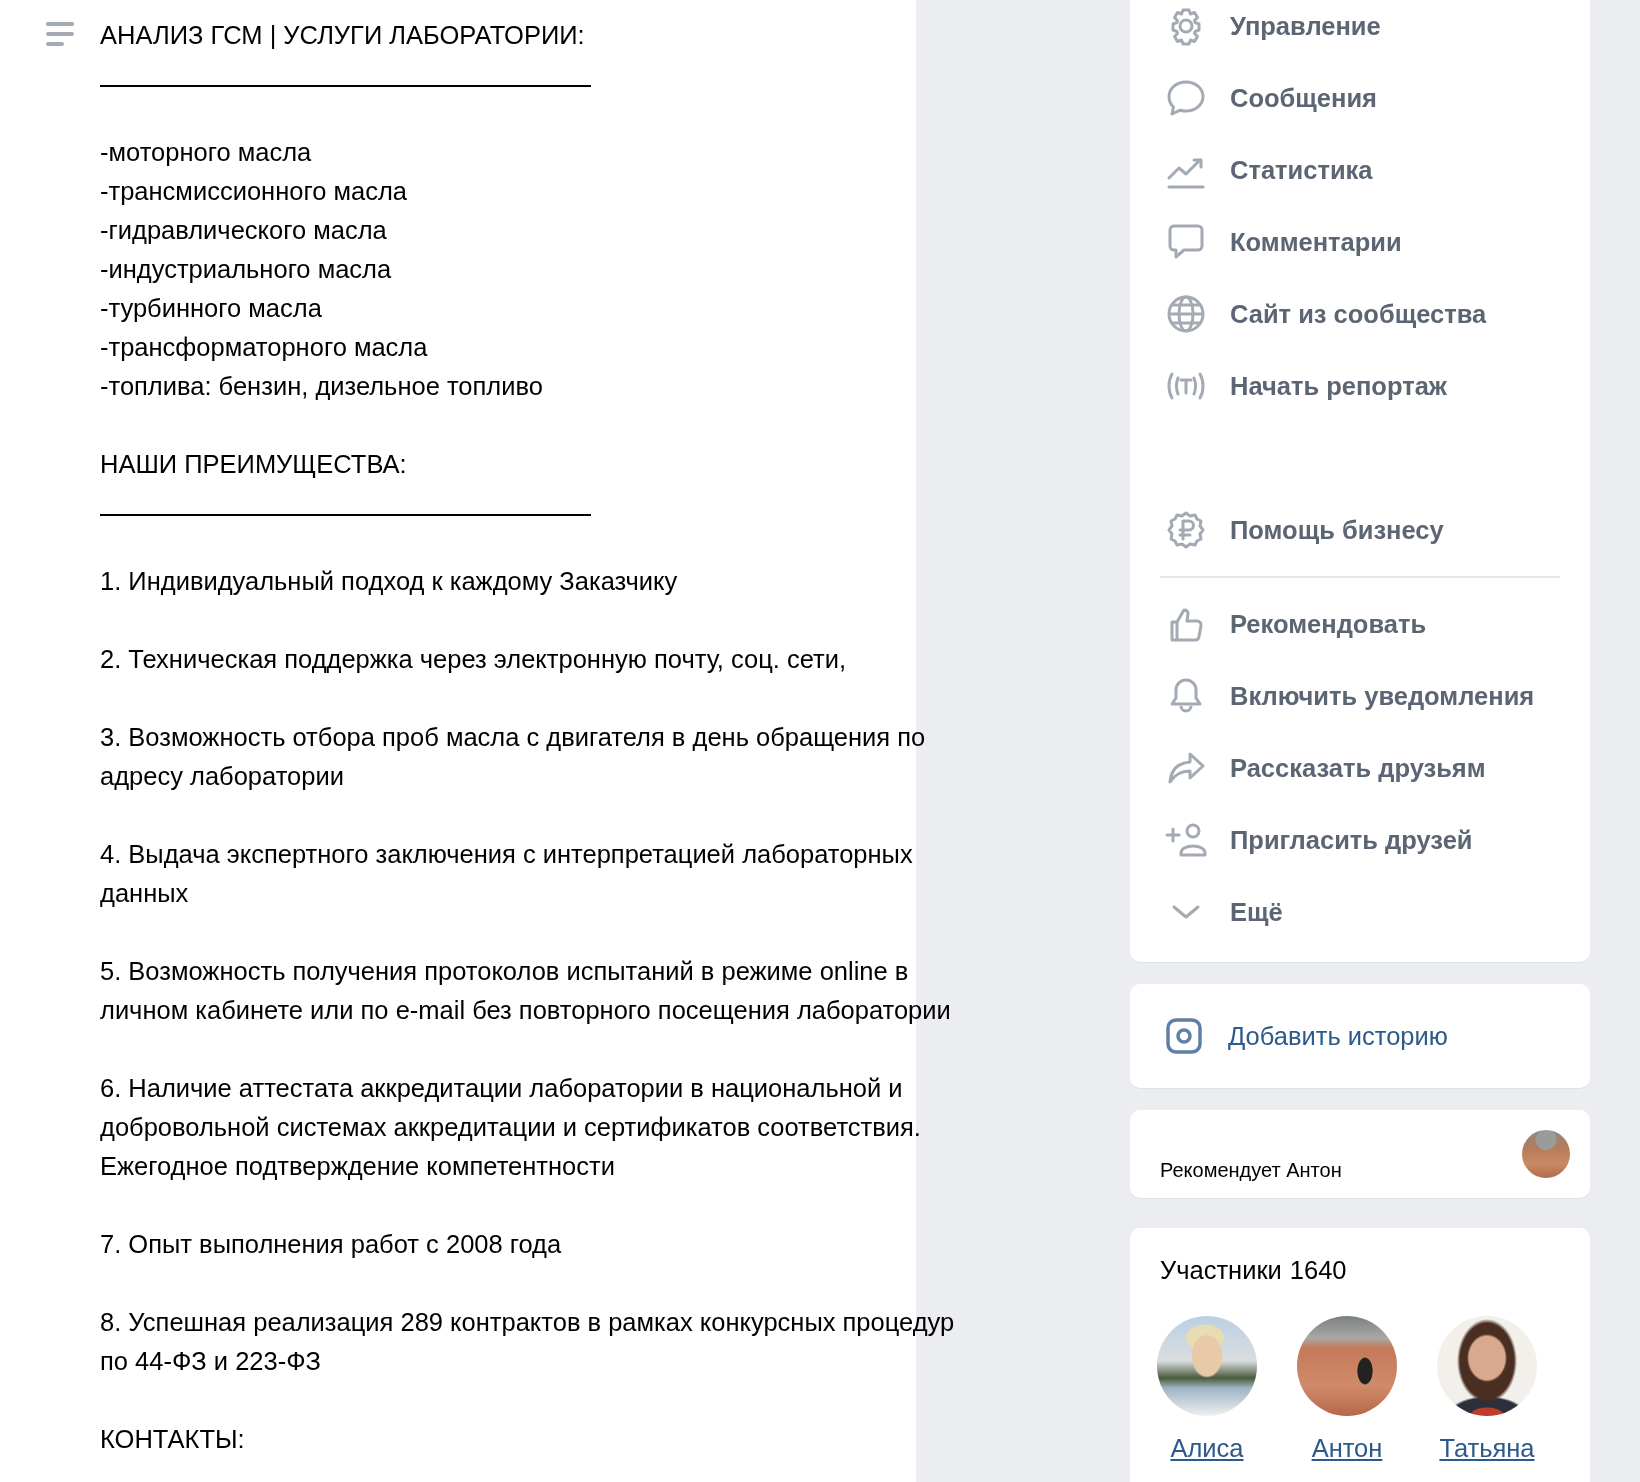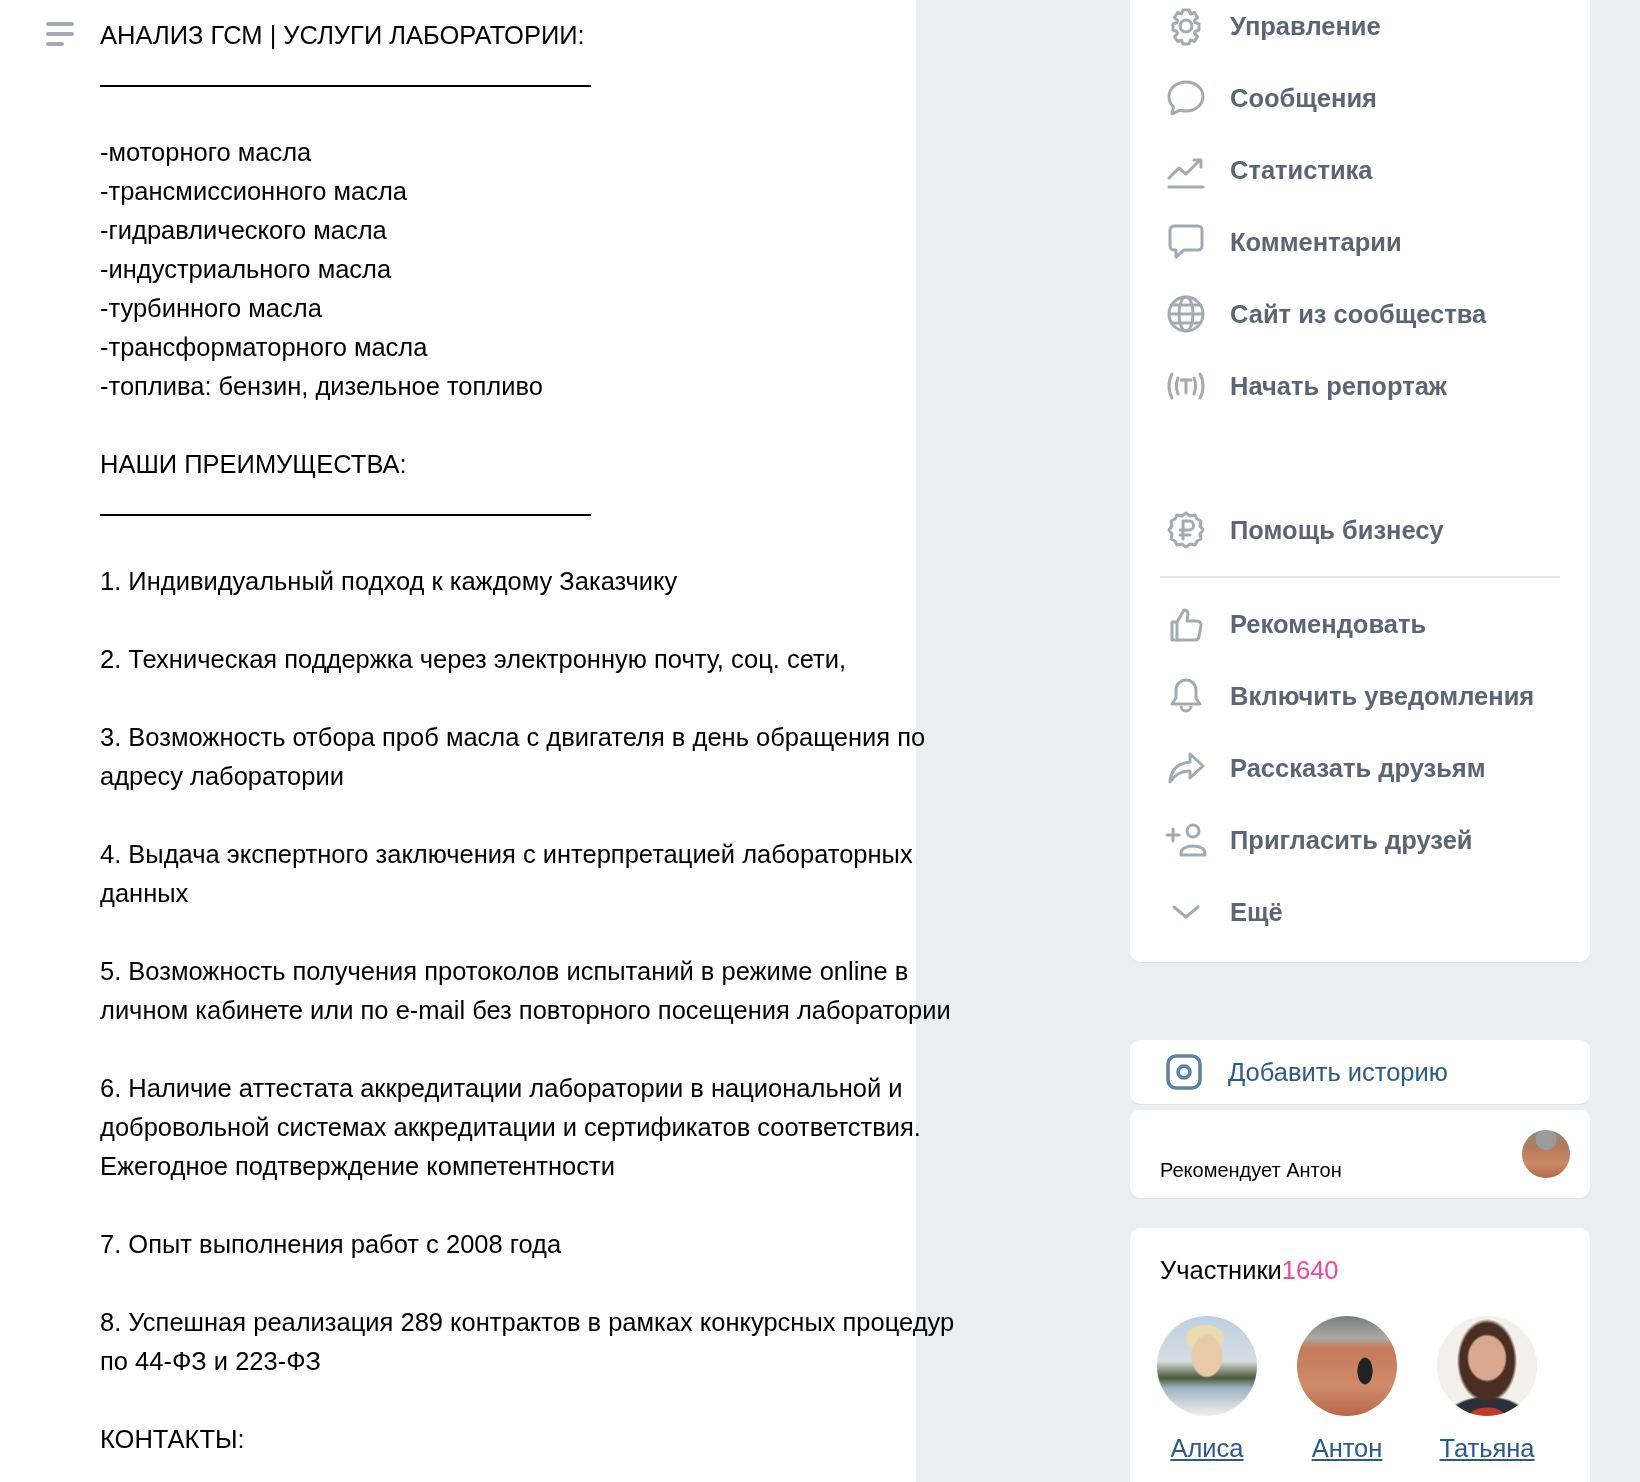--- a/index.html
+++ b/index.html
@@ -22,32 +22,32 @@
   
   .card { position: absolute; left: 1130px; width: 460px; background: #fff; border-radius: 10px; box-shadow: 0 1px 0 #dde0e5; }
   .menu-card { top: -10px; height: 972px; border-radius: 0 0 10px 10px; }
   .menu-item { position: absolute; left: 0; width: 460px; height: 72px; display: flex; align-items: center; cursor: pointer; }
   .menu-item.active { background: #f2f3f5; }
   .menu-icon { position: absolute; left: 34px; width: 44px; height: 44px; display: flex; align-items: center; justify-content: center; }
   .menu-icon svg { width: 44px; height: 44px; }
   .menu-label { position: absolute; left: 100px; font-size: 25.5px; color: #5c6573; white-space: nowrap; font-weight: bold; }
   .divider { position: absolute; left: 30px; width: 400px; height: 2px; background: #e4e6ea; }
 
-  .story-card { top: 1040px; height: 64px; display: flex; align-items: center; cursor: pointer; }
+  .story-card { top: 984px; height: 104px; display: flex; align-items: center; cursor: pointer; }
   .story-card .menu-icon { left: 32px; }
   .story-label { position: absolute; left: 98px; font-size: 25.5px; color: #2c5a8a; }
 
   .rec-card { top: 1110px; height: 88px; }
   .rec-label { position: absolute; left: 30px; top: 30px; font-size: 20px; color: #000; margin-top: 19px; }
   .rec-avatar { position: absolute; right: 20px; top: 20px; width: 48px; height: 48px; border-radius: 50%;
     background: radial-gradient(circle at 50% 20%, #9a9c9a 0 22%, transparent 24%), linear-gradient(180deg, #8a8d88 0%, #b47a5a 35%, #c98a66 70%, #b46a4a 100%); cursor: pointer; }
 
   .members-card { top: 1228px; height: 280px; border-radius: 10px 10px 0 0; }
   .members-title { position: absolute; left: 30px; top: 28px; font-size: 25.5px; color: #000; white-space: nowrap; }
-  .members-count { color: #ec4899; }
+  .members-count { color: #000000; margin-left: 8px; }
   .member { position: absolute; top: 88px; width: 120px; text-align: center; cursor: pointer; }
   .member-avatar { width: 100px; height: 100px; border-radius: 50%; margin: 0 auto; }
   .member-name { margin-top: 18px; font-size: 25.5px; color: #2c5a8a; white-space: nowrap; text-decoration: underline; }
   .av-alisa { background:
       radial-gradient(ellipse 16px 22px at 50% 40%, #e8c9a8 0 90%, transparent 100%),
       radial-gradient(ellipse 20px 14px at 48% 22%, #e8dcb0 0 90%, transparent 100%),
       linear-gradient(180deg, #bcd0e2 0%, #d9dde0 45%, #4b5a3a 62%, #9fb4c3 72%, #f0f0f0 100%); }
   .av-anton { background:
       radial-gradient(ellipse 8px 14px at 68% 55%, #222 0 90%, transparent 100%),
       linear-gradient(180deg, #7b7f80 0%, #a9a9a5 22%, #c47a5a 32%, #cf8b6a 70%, #b8664a 100%); }

